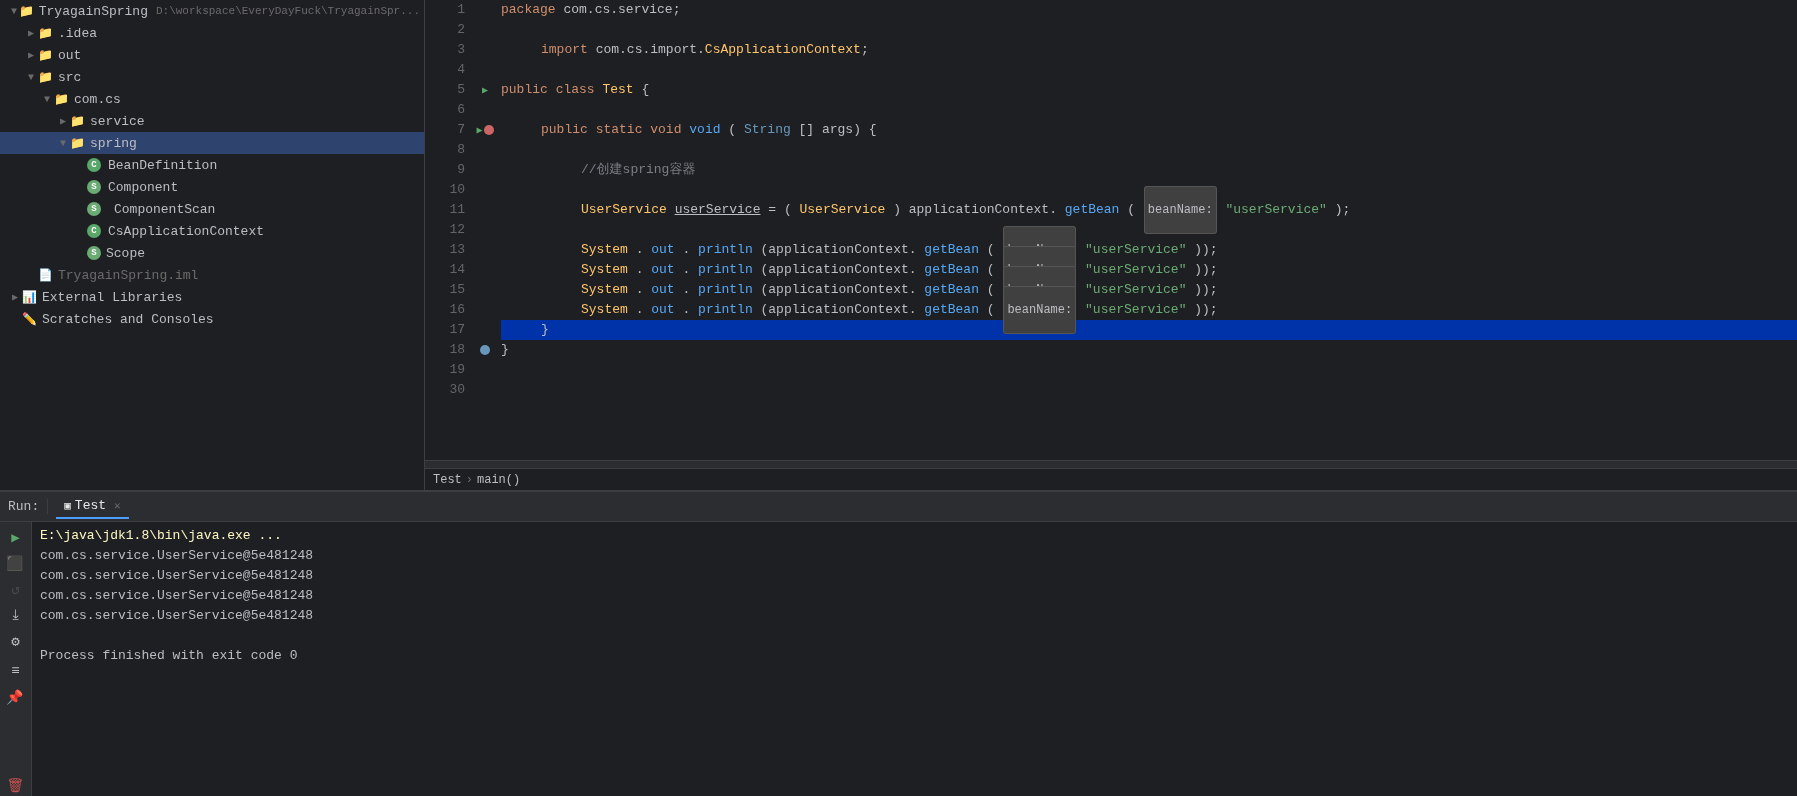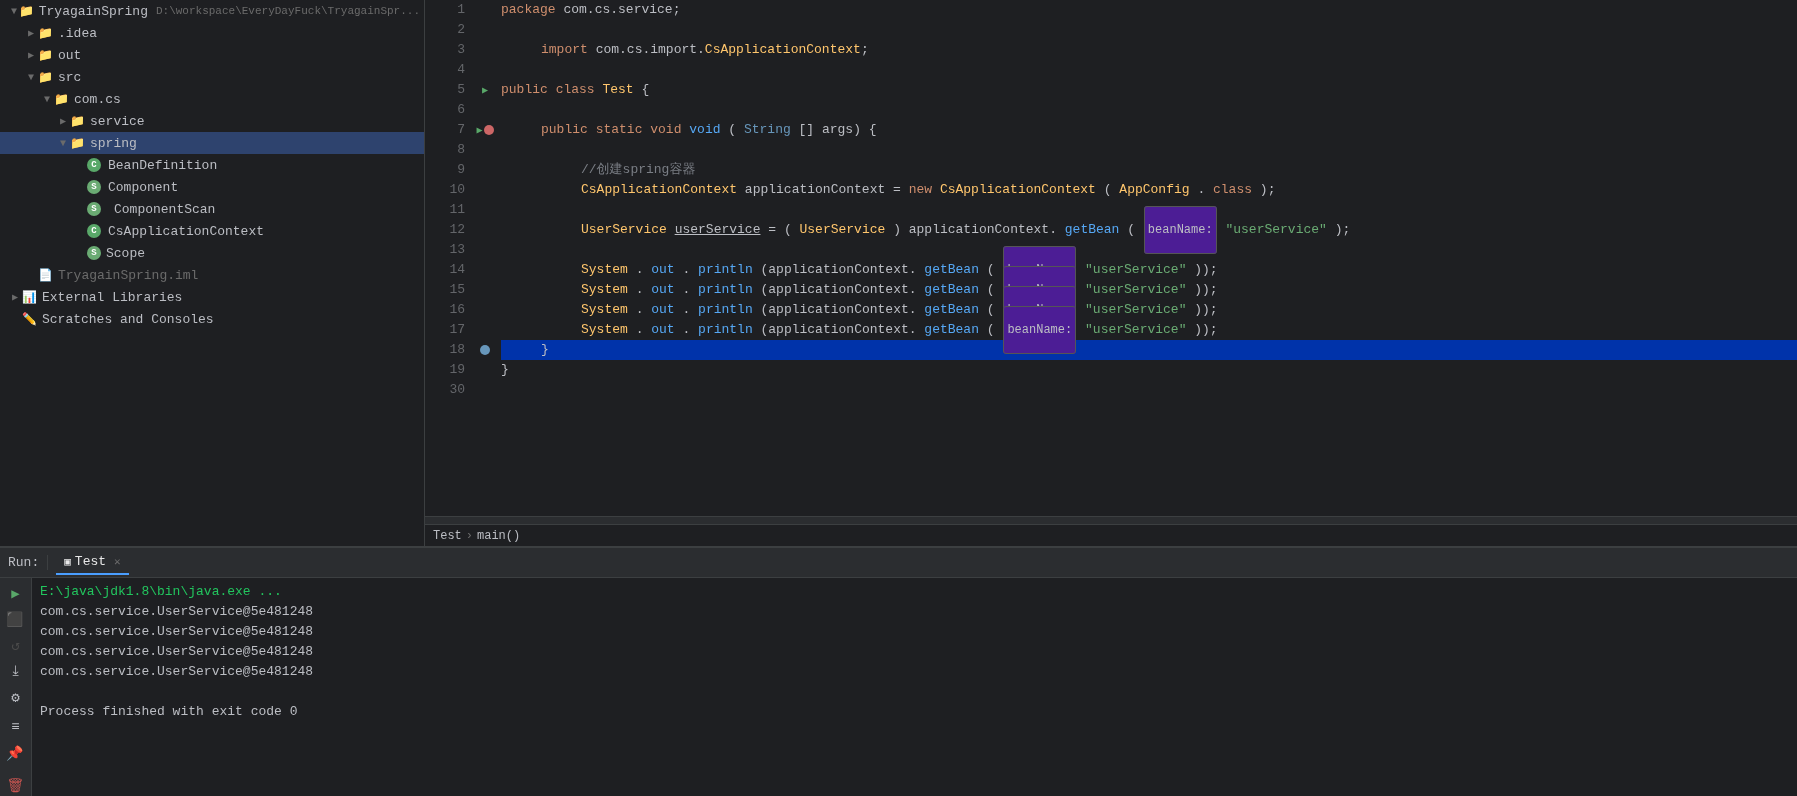--- a/index.html
+++ b/index.html
@@ -162,21 +162,21 @@
 
     
     .kw { color: #cf8e6d; } 
     .kw-blue { color: #6897bb; text-align: right; } 
     .cls { color: #ffc66d; } 
     .fn { color: #56a8f5; } 
     .str { color: #6aab73; } 
     .cmt { color: #7a7e85; } 
     .plain { color: #bcbec4; }
     .param-hint {
-      background: #4c1d95;
+      background: #404040;
       border: 1px solid #555;
       border-radius: 3px;
       padding: 16px 3px;
       color: #bcbec4;
       font-size: 12px;
       margin: 0 1px;
     }
     .underline { text-decoration: underline; }
 
     
@@ -188,21 +188,21 @@
       align-items: center;
       padding: 0 8px;
       font-size: 12px;
       color: #bcbec4;
     }
 
     .breadcrumb-sep { color: #6b6b6b; margin: 0 4px; }
 
     
     .run-panel {
-      height: 250px;
+      height: 306px;
       background: #1e1f22;
       border-top: 2px solid #3c3f41;
       display: flex;
       flex-direction: column;
     }
 
     .run-panel-header {
       height: 30px;
       background: #2b2d30;
       display: flex;
@@ -274,21 +274,21 @@
       font-size: 13px;
     }
 
     .output-line {
       height: 20px;
       line-height: 20px;
       color: #bcbec4;
       white-space: nowrap;
     }
 
-    .output-line.java-exe { color: #22c55e; }
+    .output-line.java-exe { color: #fef9c3; }
 
     
     .editor-scrollbar {
       height: 8px;
       background: #2b2d30;
       border-top: 1px solid #3c3f41;
     }
   </style>
 </head>
 <body>
@@ -473,33 +473,20 @@
           <span class="fn">void</span>
           <span class="plain">(</span>
           <span class="kw-blue">String</span>
           <span class="plain">[] args) {</span>
         </div>
         <div class="code-line">&nbsp;</div>
         <div class="code-line">
           <span style="margin-left:80px;"></span>
           <span class="cmt">//创建spring容器</span>
         </div>
-        <div class="code-line">
-          <span style="margin-left:80px;"></span>
-          <span class="cls">CsApplicationContext</span>
-          <span class="plain"> applicationContext = </span>
-          <span class="kw">new</span>
-          <span class="plain"> </span>
-          <span class="cls">CsApplicationContext</span>
-          <span class="plain">(</span>
-          <span class="cls">AppConfig</span>
-          <span class="plain">.</span>
-          <span class="kw">class</span>
-          <span class="plain">);</span>
-        </div>
         <div class="code-line">&nbsp;</div>
         <div class="code-line">
           <span style="margin-left:80px;"></span>
           <span class="cls">UserService</span>
           <span class="plain"> </span>
           <span class="plain underline">userService</span>
           <span class="plain"> = (</span>
           <span class="cls">UserService</span>
           <span class="plain">) applicationContext.</span>
           <span class="fn">getBean</span>

